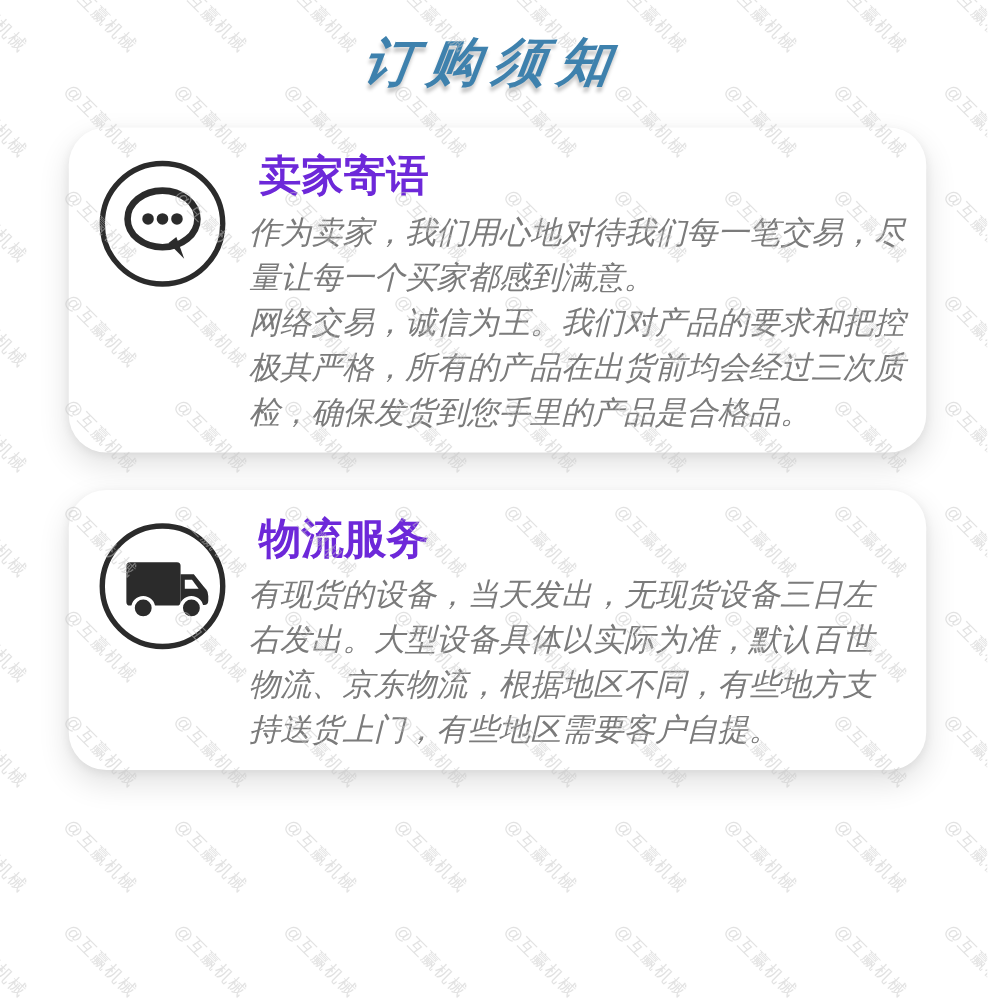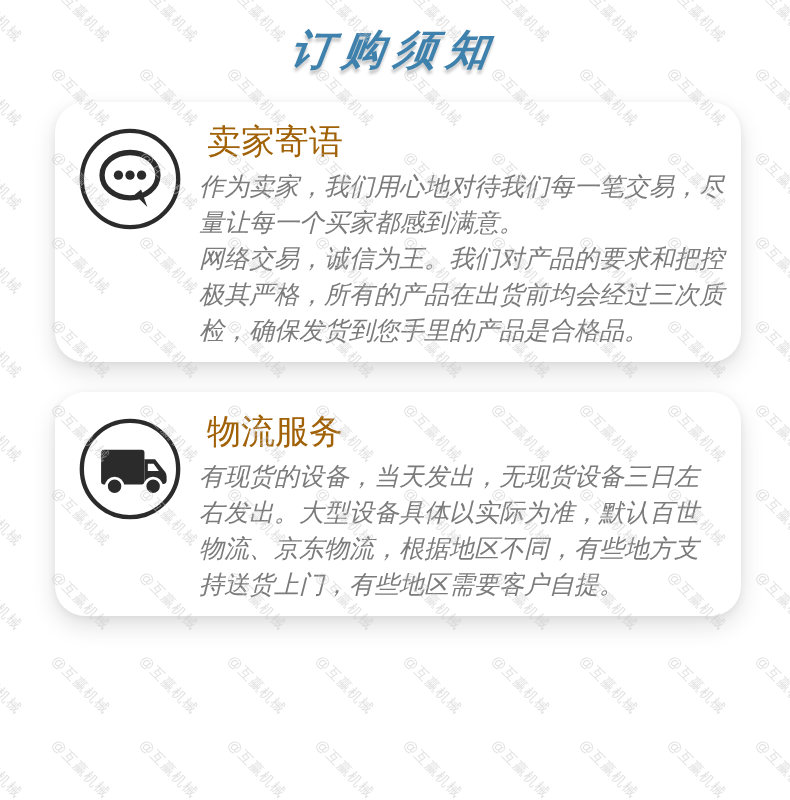--- a/index.html
+++ b/index.html
@@ -50,22 +50,22 @@
     margin: 10px 14px 0 0;
   }
   .icon-wrap svg { width: 106px; height: 106px; display: block; }
   .text-col {
     flex: 1 1 auto;
     min-width: 0;
   }
   .section-title {
     font-size: 34px;
     line-height: 50px;
-    font-weight: normal;
-    color: #a16207;
+    font-weight: bold;
+    color: #6d28d9;
     margin: 0 0 0 10px;
   }
   .section-body {
     font-size: 25px;
     line-height: 36px;
     color: #7b7b7b;
     white-space: pre-line;
     margin: 2px 0 0 2px;
     font-style: italic;
   }

